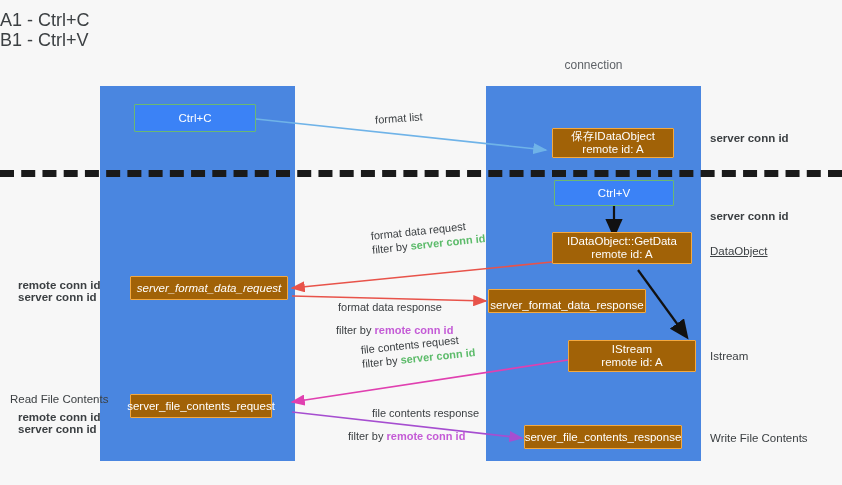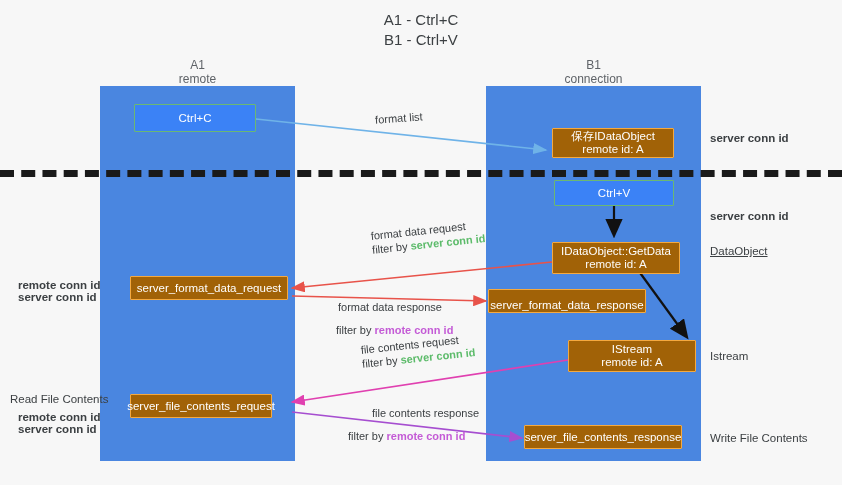--- a/index.html
+++ b/index.html
@@ -21,22 +21,22 @@
     width: 842px;
     height: 485px;
   }
   .abs { position: absolute; }
 
   
   .title {
     left: 0;
     top: 10px;
     width: 842px;
-    text-align: center;
-    font-size: 15px;
+    text-align: left;
+    font-size: 18px;
     line-height: 20px;
     color: #3c4043;
   }
 
   
   .lane-head {
     text-align: center;
     font-size: 12px;
     line-height: 14px;
     color: #5f6368;
@@ -102,26 +102,21 @@
 </head>
 <body>
 
 <div id="stage">
 
   <div class="abs title">
     <div>A1 - Ctrl+C</div>
     <div>B1 - Ctrl+V</div>
   </div>
 
-  <div class="abs lane-head" style="left:100px; top:58px; width:195px;">
-    <span class="lh1">A1</span>
-    <span class="lh2">remote</span>
-  </div>
   <div class="abs lane-head" style="left:486px; top:58px; width:215px;">
-    <span class="lh1">B1</span>
     <span class="lh2">connection</span>
   </div>
 
   <div class="abs lane" style="left:100px; top:86px; width:195px; height:375px;"></div>
   <div class="abs lane" style="left:486px; top:86px; width:215px; height:375px;"></div>
 
   <svg class="overlay">
     <defs>
       <marker id="ah-blue" markerWidth="9" markerHeight="7" refX="8" refY="3.5" orient="auto">
         <polygon points="0 0, 9 3.5, 0 7" fill="#6fb3e8"></polygon>
@@ -163,31 +158,31 @@
 
   <div class="abs box orange" style="left:552px; top:128px; width:122px; height:30px;">
     <span>保存IDataObject</span>
     <span class="l2">remote id: A</span>
   </div>
 
   <div class="abs box green" style="left:554px; top:180px; width:120px; height:26px;">
     <span>Ctrl+V</span>
   </div>
 
-  <div class="abs box orange" style="left:552px; top:242px; width:128px; height:32px;">
+  <div class="abs box orange" style="left:552px; top:232px; width:140px; height:32px;">
     <span>IDataObject::GetData</span>
     <span class="l2">remote id: A</span>
   </div>
 
   <div class="abs box orange" style="left:568px; top:340px; width:128px; height:32px;">
     <span>IStream</span>
     <span class="l2">remote id: A</span>
   </div>
 
-  <div class="abs box orange" style="left:130px; top:276px; width:158px; height:24px;">
+  <div class="abs box orange" style="left:130px; top:276px; width:158px; height:24px;font-style:italic;">
     <span>server_format_data_request</span>
   </div>
 
   <div class="abs box orange" style="left:488px; top:289px; width:158px; height:24px;justify-content:flex-end;">
     <span>server_format_data_response</span>
   </div>
 
   <div class="abs box orange" style="left:130px; top:394px; width:142px; height:24px;">
     <span>server_file_contents_request</span>
   </div>

